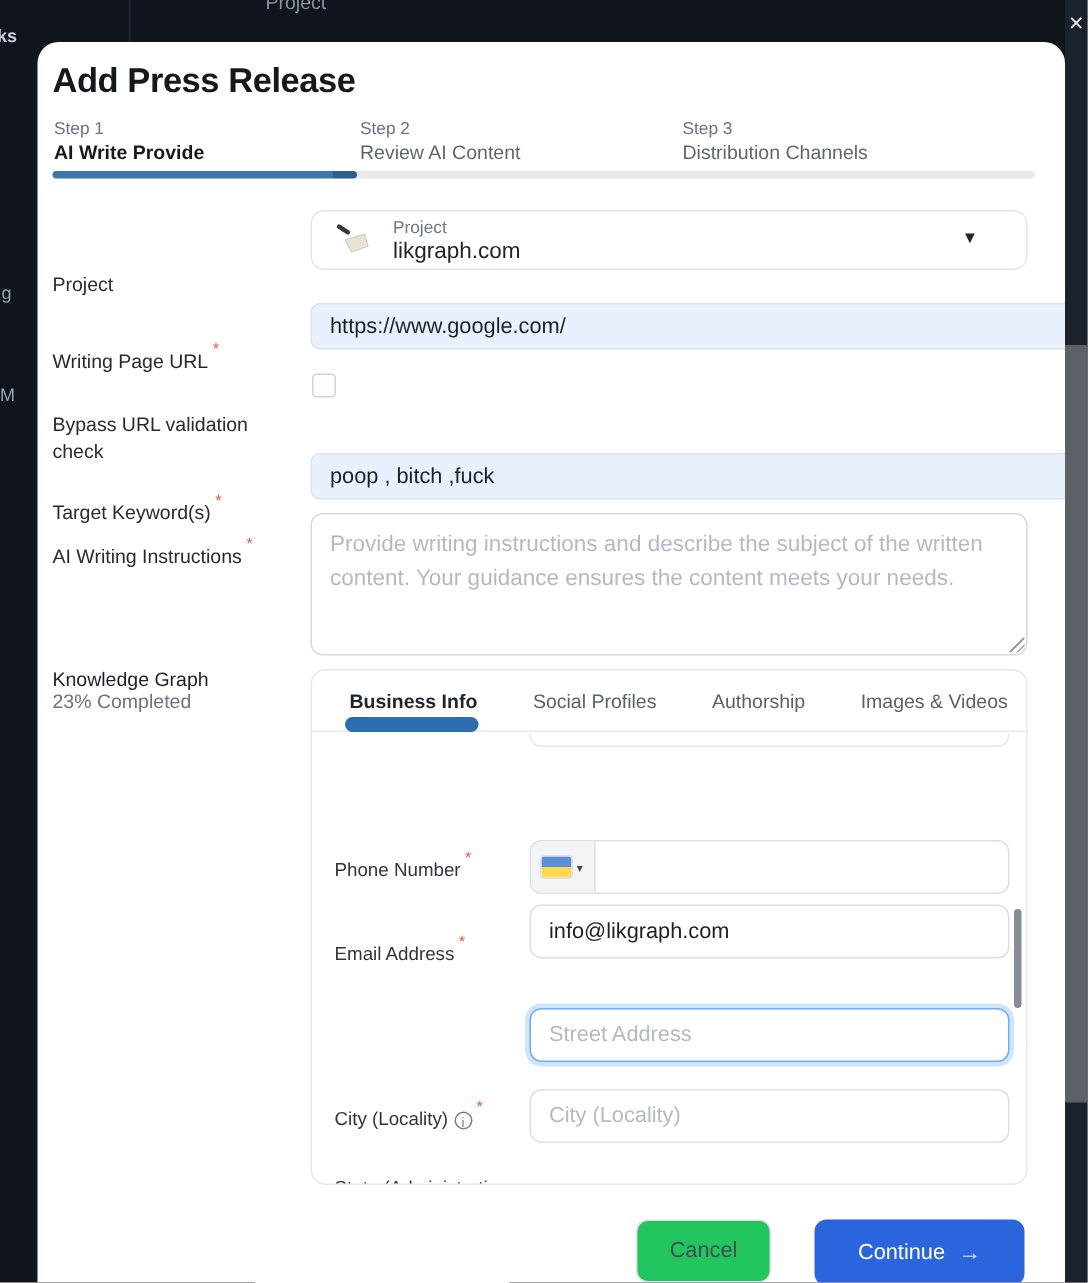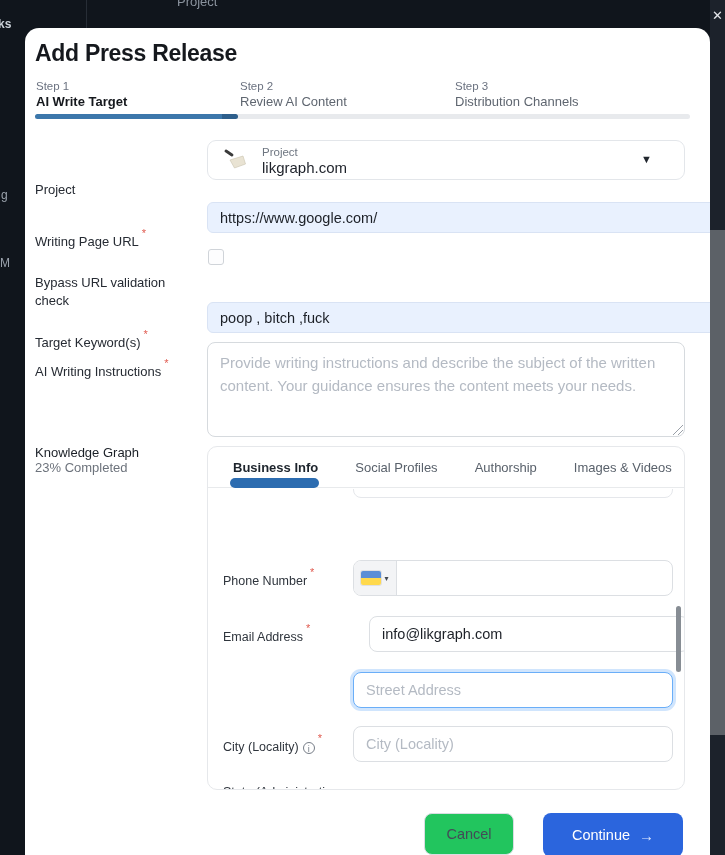--- a/index.html
+++ b/index.html
@@ -108,21 +108,21 @@
   <div class="bg-scroll-thumb"></div>
   <span class="bg-close">✕</span>
 </div>
 
 <div class="modal">
 
   <h1 class="modal-title">Add Press Release</h1>
 
   <div class="step s1 active">
     <span class="step-no">Step 1</span>
-    <span class="step-label">AI Write Target</span>
+    <span class="step-label">AI Write Provide</span>
   </div>
   <div class="step s2">
     <span class="step-no">Step 2</span>
     <span class="step-label">Review AI Content</span>
   </div>
   <div class="step s3">
     <span class="step-no">Step 3</span>
     <span class="step-label">Distribution Channels</span>
   </div>
 
@@ -184,21 +184,21 @@
               <div class="b"></div>
               <div class="y"></div>
             </span>
           <span class="flag-caret">▾</span>
         </div>
       </div>
 
       <span class="kg-lbl" style="top:136px;">
         <span>Email Address</span><sup class="sup-star">*</sup>
       </span>
-      <input class="kg-input" style="top: 127px; margin-left: 16px;" type="text" value="info@likgraph.com">
+      <input class="kg-input" style="top: 114px;" type="text" value="info@likgraph.com">
 
       <input class="kg-input focused" style="top: 183px;" type="text" placeholder="Street Address">
 
       <span class="kg-lbl" style="top:246px;">
         <span>City (Locality)</span><span class="info-i">i</span><sup class="sup-star">*</sup>
       </span>
       <input class="kg-input" style="top: 237px;" type="text" placeholder="City (Locality)">
 
       <span class="kg-lbl" style="top:294px;">
         <span>State (Administrative Area)</span>

